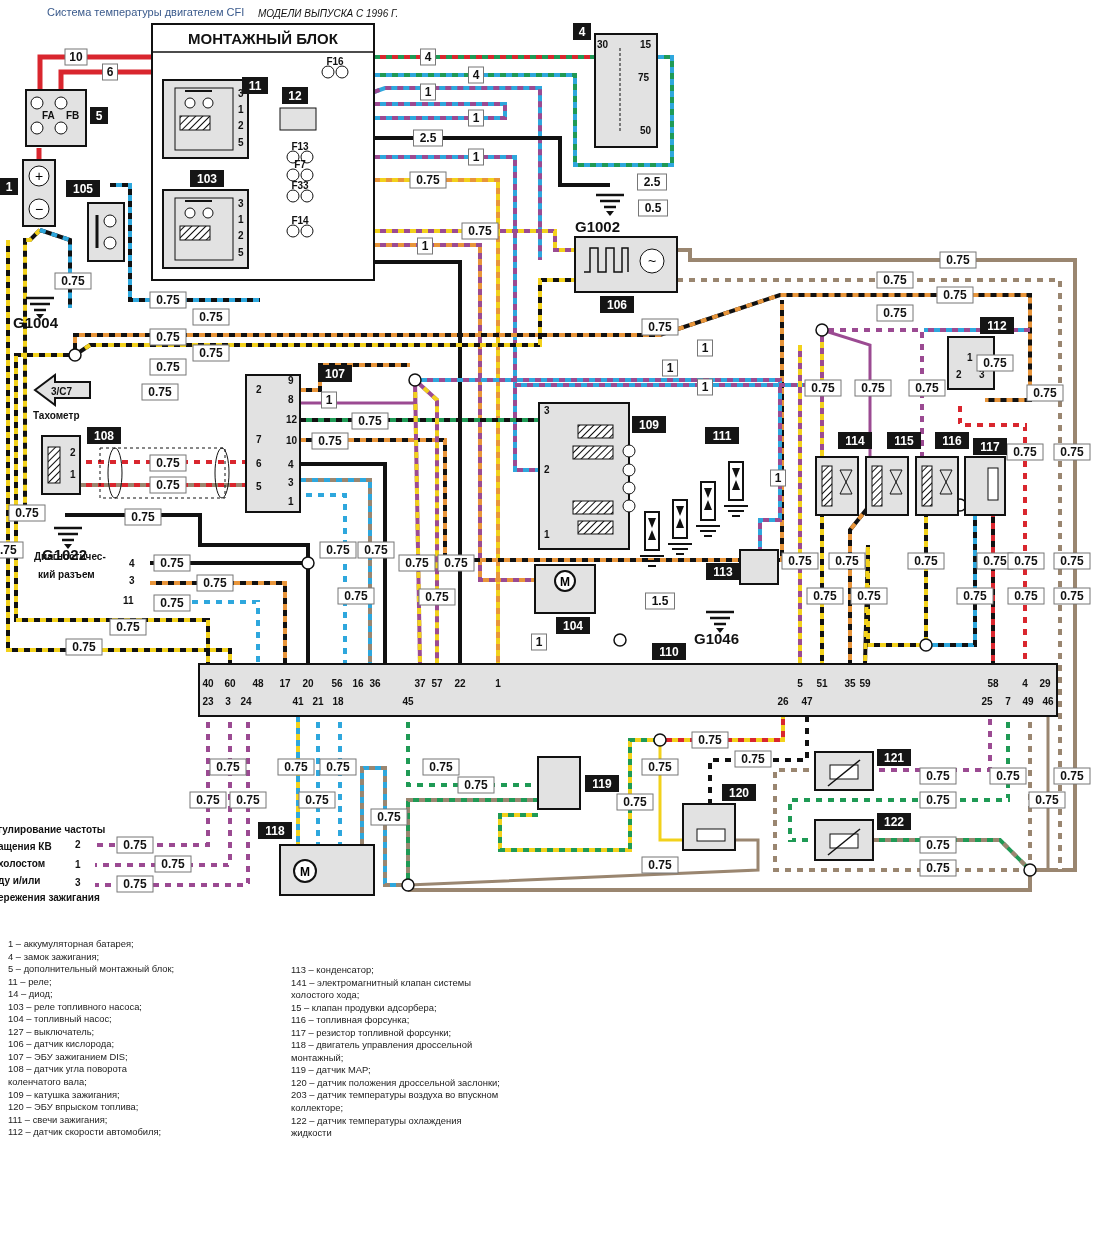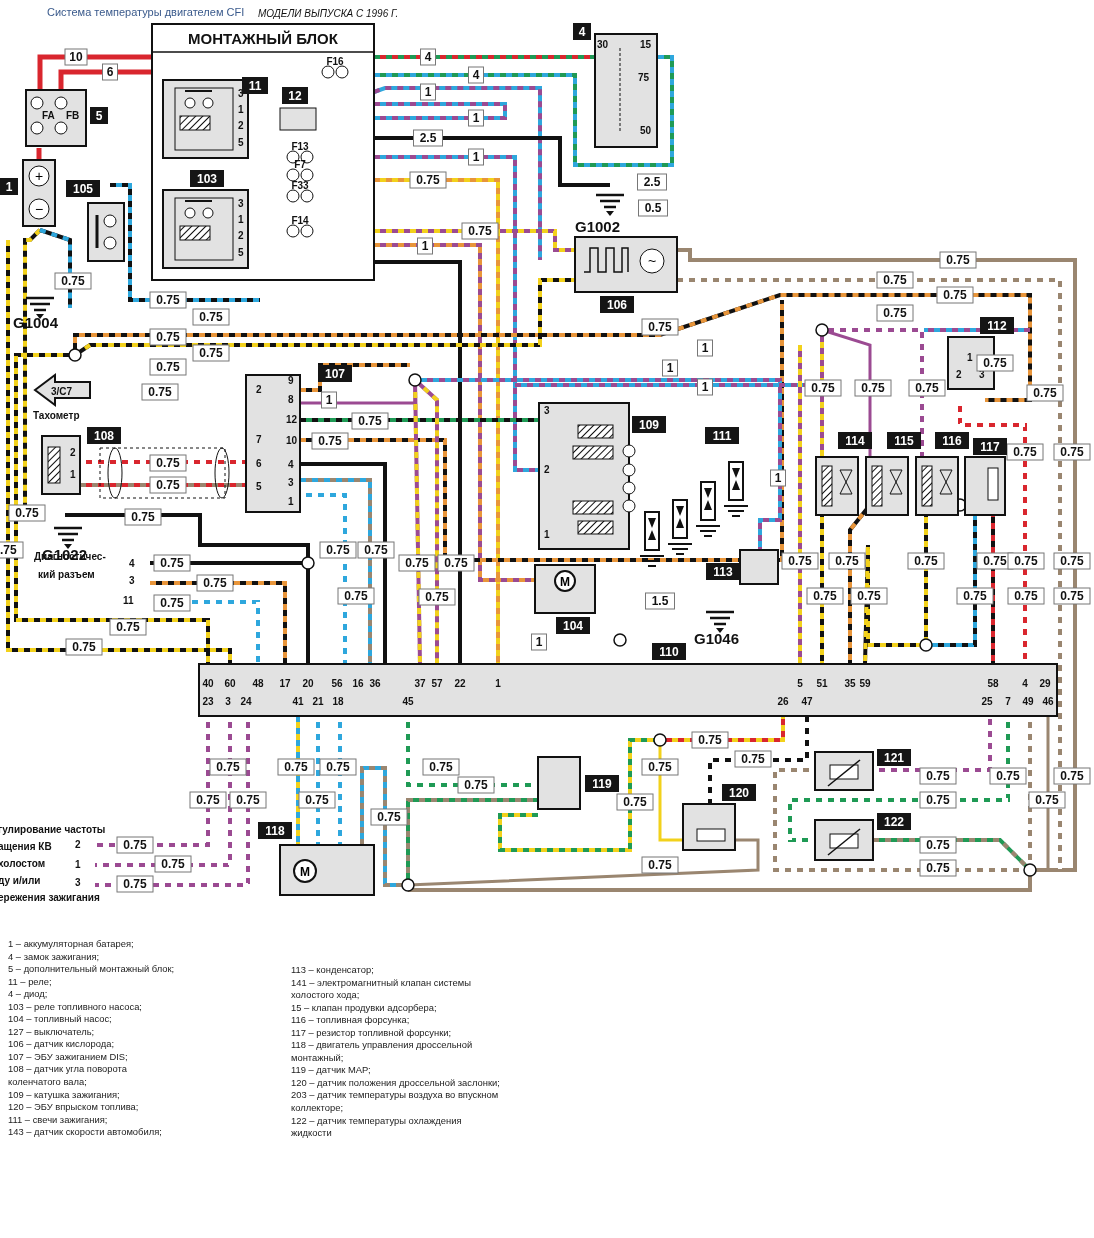--- a/index.html
+++ b/index.html
@@ -703,32 +703,32 @@
       <rect x="877" y="813" width="34" height="17" fill="#151515"></rect>
       <text x="894" y="826" class="badge-t" text-anchor="middle">122</text>
     </g>
 </svg>
 
 <div id="legend-left" class="legend">
     <div>1 – аккумуляторная батарея;</div>
     <div>4 – замок зажигания;</div>
     <div>5 – дополнительный монтажный блок;</div>
     <div>11 – реле;</div>
-    <div>4 – диод;</div>
+    <div>14 – диод;</div>
     <div>103 – реле топливного насоса;</div>
     <div>104 – топливный насос;</div>
     <div>127 – выключатель;</div>
     <div>106 – датчик кислорода;</div>
     <div>107 – ЭБУ зажиганием DIS;</div>
     <div>108 – датчик угла поворота</div>
     <div>коленчатого вала;</div>
     <div>109 – катушка зажигания;</div>
     <div>120 – ЭБУ впрыском топлива;</div>
     <div>111 – свечи зажигания;</div>
-    <div>143 – датчик скорости автомобиля;</div>
+    <div>112 – датчик скорости автомобиля;</div>
   </div>
 <div id="legend-right" class="legend">
     <div>113 – конденсатор;</div>
     <div>141 – электромагнитный клапан системы</div>
     <div>холостого хода;</div>
     <div>15 – клапан продувки адсорбера;</div>
     <div>116 – топливная форсунка;</div>
     <div>117 – резистор топливной форсунки;</div>
     <div>118 – двигатель управления дроссельной</div>
     <div>монтажный;</div>

